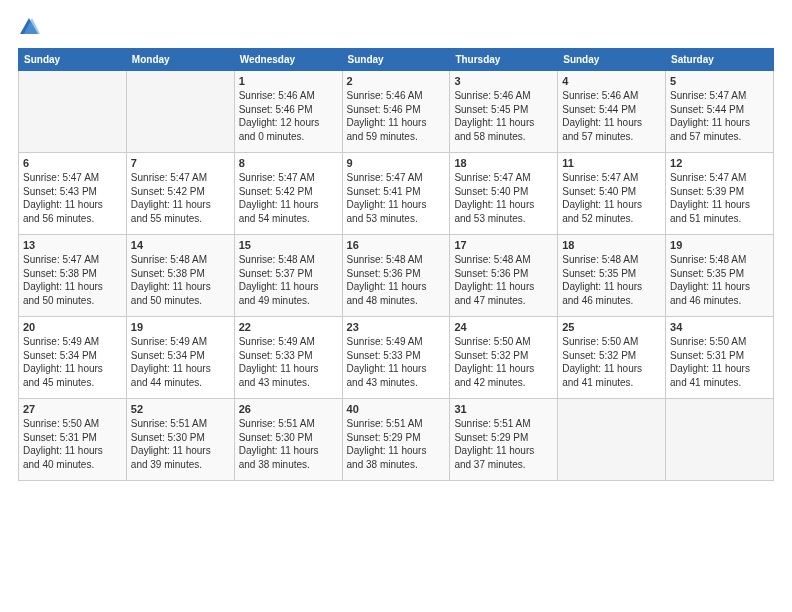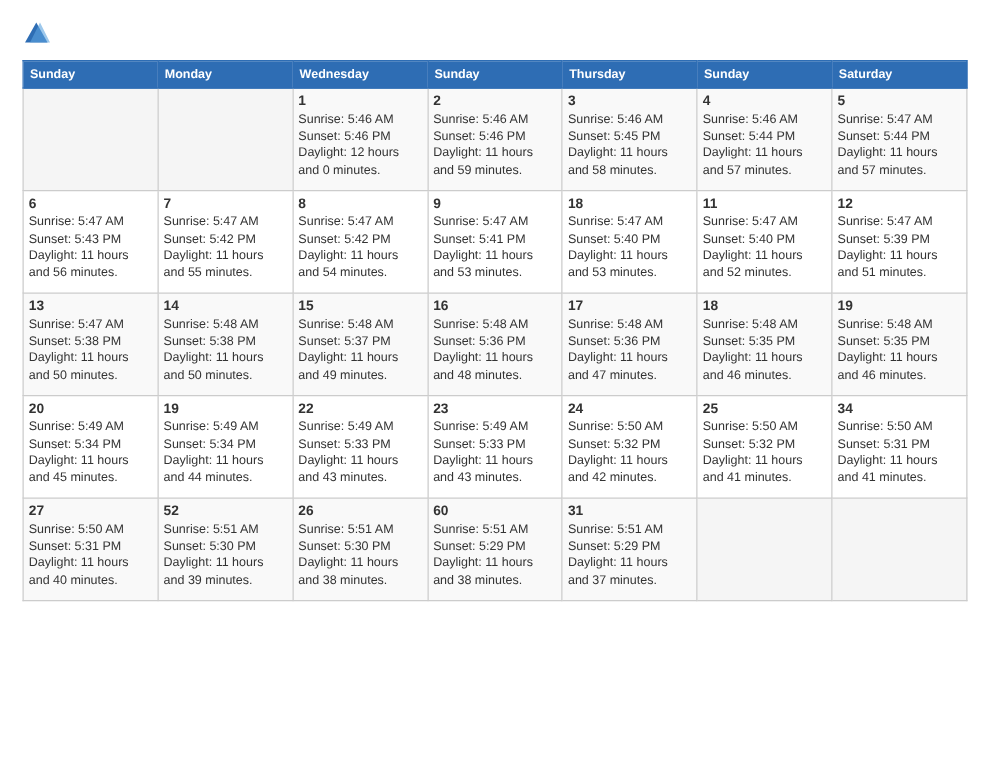--- a/index.html
+++ b/index.html
@@ -252,21 +252,21 @@
           </td>
           <td>
             <span class="day-number">52</span>
             <div class="day-info">Sunrise: 5:51 AM<br>Sunset: 5:30 PM<br>Daylight: 11 hours<br>and 39 minutes.</div>
           </td>
           <td>
             <span class="day-number">26</span>
             <div class="day-info">Sunrise: 5:51 AM<br>Sunset: 5:30 PM<br>Daylight: 11 hours<br>and 38 minutes.</div>
           </td>
           <td>
-            <span class="day-number">60</span>
+            <span class="day-number">40</span>
             <div class="day-info">Sunrise: 5:51 AM<br>Sunset: 5:29 PM<br>Daylight: 11 hours<br>and 38 minutes.</div>
           </td>
           <td>
             <span class="day-number">31</span>
             <div class="day-info">Sunrise: 5:51 AM<br>Sunset: 5:29 PM<br>Daylight: 11 hours<br>and 37 minutes.</div>
           </td>
           <td class="empty"></td>
           <td class="empty"></td>
         </tr>
       </tbody>

